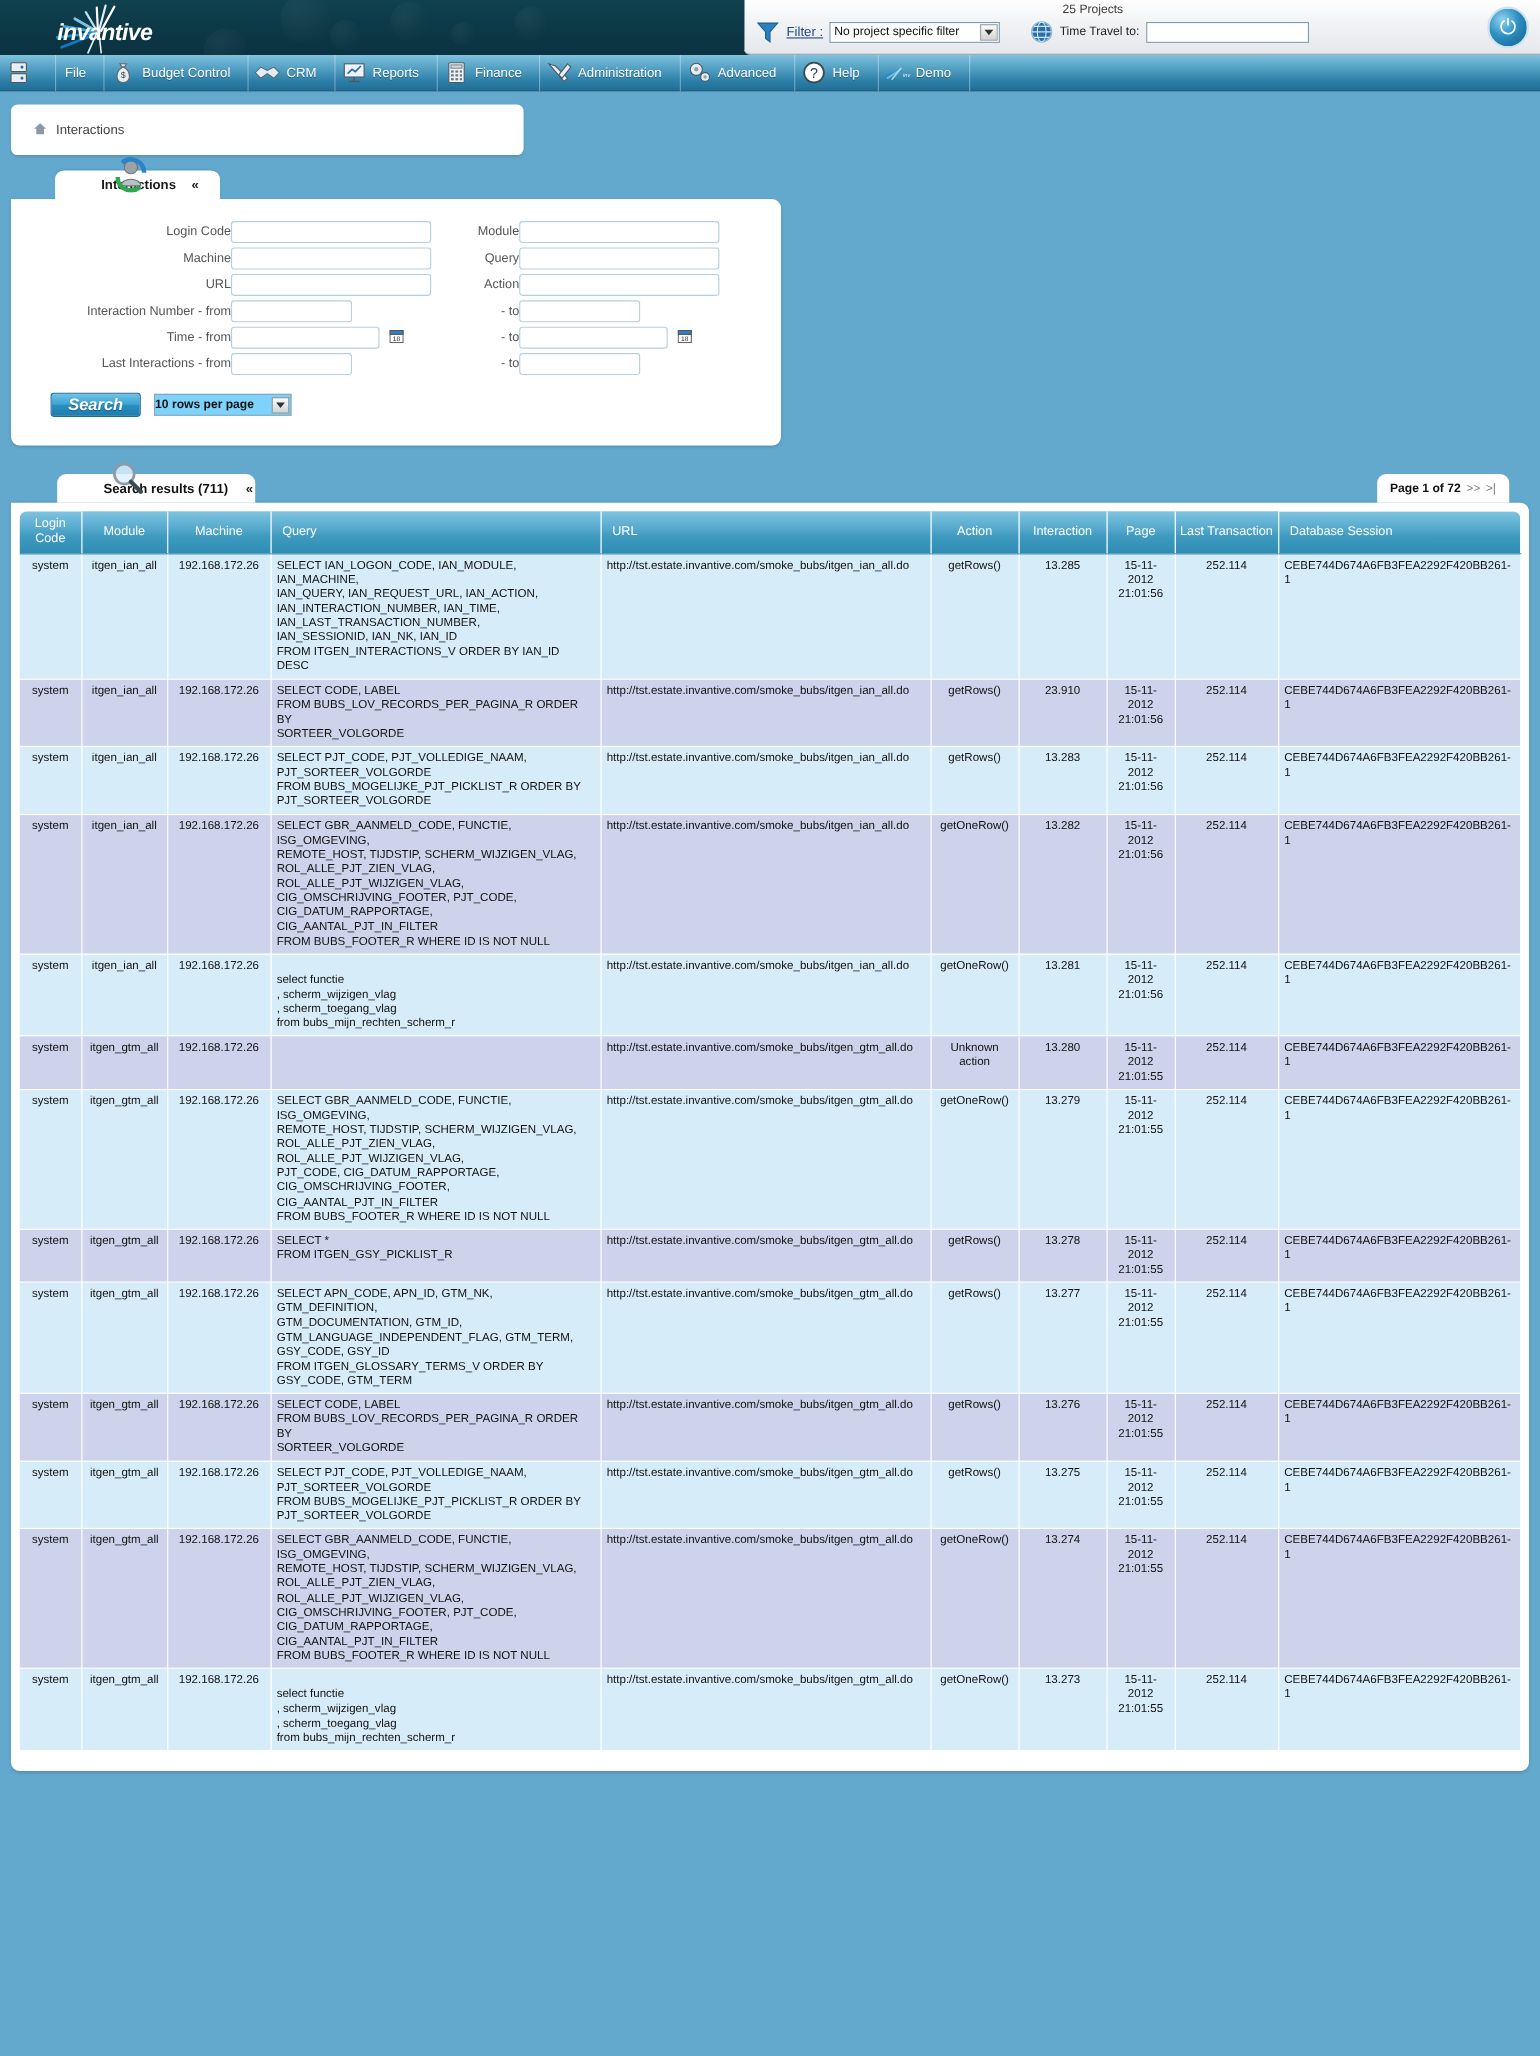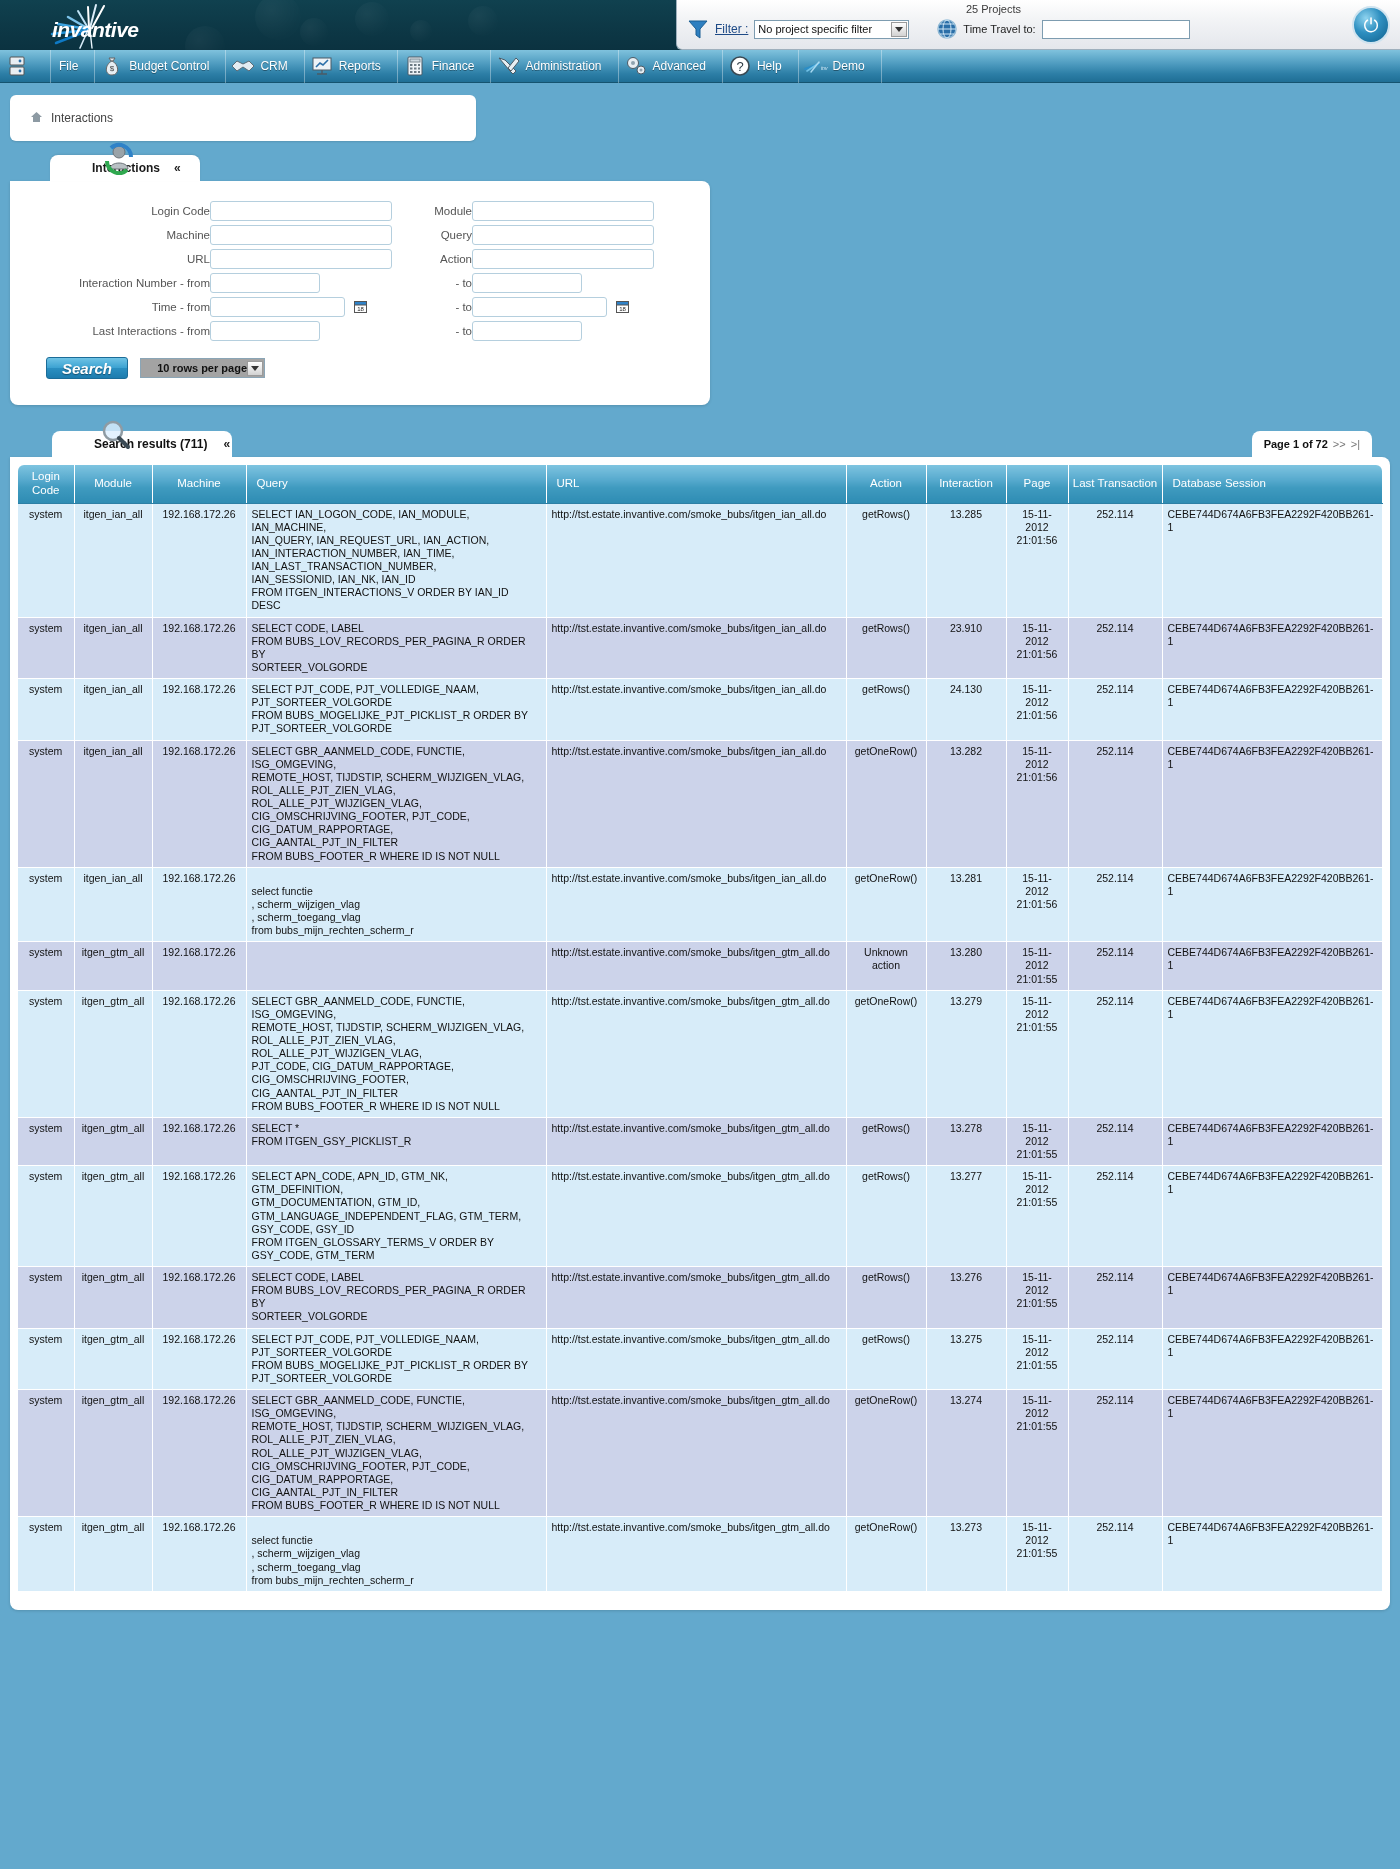--- a/index.html
+++ b/index.html
@@ -129,23 +129,23 @@
   .searchrow { padding:14px 0 0 36px; display:flex; align-items:center; gap:12px; }
   .searchbtn {
     width:82px; height:22px; border-radius:3px; cursor:pointer;
     background:linear-gradient(180deg,#6fc3e5 0%,#3da3d2 48%,#2a8fc1 52%,#1d7cae 100%);
     border:1px solid #1b6c98; color:#fff; font-size:15px; font-weight:bold;
     display:flex; align-items:center; justify-content:center;
     text-shadow:0 1px 1px rgba(0,0,0,.4);
     font-style:italic;
   }
   .rowsel {
-    width:125px; height:20px; background:#a3a3a3; border:1px solid #8aa5b6;
+    width:125px; height:20px; background:#7dd3fc; border:1px solid #8aa5b6;
     display:flex; align-items:center; font-size:11px; font-weight:bold; color:#111;
-    padding-left:0; cursor:pointer;text-align:right;
+    padding-left:0; cursor:pointer;
   }
   .rowsel .txt { flex:1; }
 
   
   .resultswrap { margin:26px 0 0 10px; width:1380px; position:relative; }
   .rtabhdr {
     position:relative; left:42px; width:180px; height:26px; background:#fff;
     border-radius:8px 8px 0 0; display:flex; align-items:center;
     padding-left:42px; gap:16px;
   }
@@ -550,21 +550,21 @@
             <tr class="odd">
               <td class="pre ctr">system</td>
               <td class="pre ctr">itgen_ian_all</td>
               <td class="pre ctr">192.168.172.26</td>
               <td class="pre">SELECT PJT_CODE, PJT_VOLLEDIGE_NAAM,
 PJT_SORTEER_VOLGORDE
 FROM BUBS_MOGELIJKE_PJT_PICKLIST_R ORDER BY
 PJT_SORTEER_VOLGORDE</td>
               <td class="pre">http://tst.estate.invantive.com/smoke_bubs/itgen_ian_all.do</td>
               <td class="pre ctr">getRows()</td>
-              <td class="pre ctr">24.130</td>
+              <td class="pre ctr">13.283</td>
               <td class="pre ctr">15-11-
 2012
 21:01:56</td>
               <td class="pre ctr">252.114</td>
               <td class="pre">CEBE744D674A6FB3FEA2292F420BB261-
 1</td>
             </tr>
             <tr class="even">
               <td class="pre ctr">system</td>
               <td class="pre ctr">itgen_ian_all</td>

